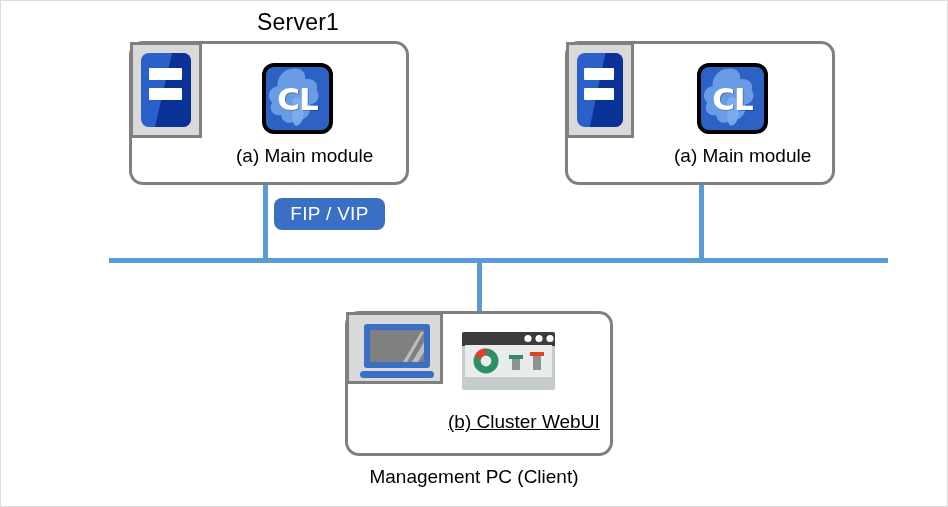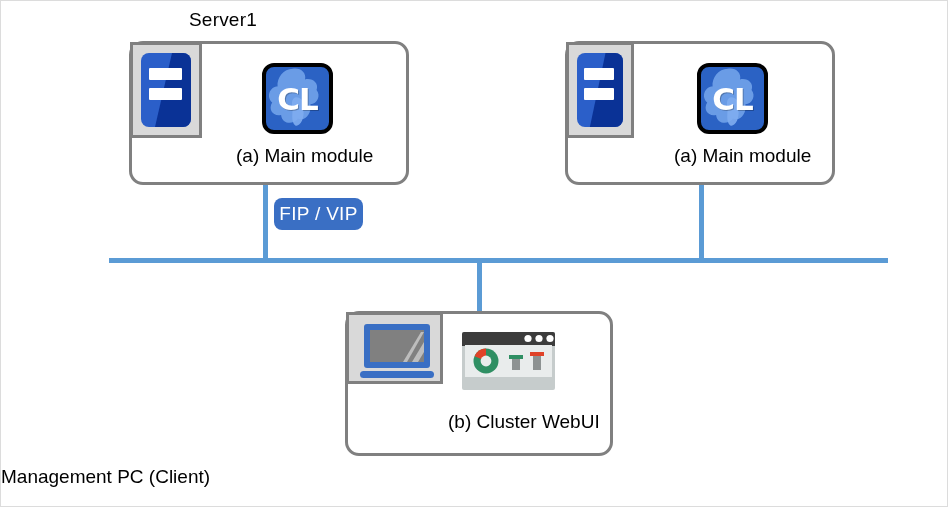--- a/index.html
+++ b/index.html
@@ -14,30 +14,31 @@
     background: #ffffff;
     border: 1px solid #dcdcdc;
     box-sizing: border-box;
     font-family: "Liberation Sans", sans-serif;
     overflow: hidden;
   }
 
   
   .node-title {
     position: absolute;
+    font-size: 23px;
+    color: #000000;
+    text-align: right;
+    white-space: nowrap;
+    letter-spacing: 0.2px;
+  }
+  .caption {
+    position: absolute;
     font-size: 19px;
     color: #000000;
-    text-align: left;
-    white-space: nowrap;
-    letter-spacing: 0.2px;
-  }
-  .caption {
-    position: absolute;
-    font-size: 19px;
-    color: #000000;
+    text-align: center;
     white-space: nowrap;
     width: 100%;
     left: 0;
   }
   .inner-label {
     position: absolute;
     font-size: 19px;
     color: #000000;
     white-space: nowrap;
     margin-left: 23px;
@@ -163,21 +164,21 @@
 <div id="canvas">
 
   <div class="bus-line" style="left:108px; top:257px; width:779px; height:5px;"></div>
 
   <div class="drop-line" style="left:262px; top:184px; height:76px;"></div>
 
   <div class="drop-line" style="left:698px; top:184px; height:76px;"></div>
 
   <div class="drop-line" style="left:476px; top:258px; height:54px;"></div>
 
-  <div class="fip-badge" style="left:273px; top:197px; width:89px; height:32px;">
+  <div class="fip-badge" style="left:273px; top:197px; width:111px; height:32px;">
     <span>FIP / VIP</span>
   </div>
 
   <div class="node-title" style="left:188px; top:8px; width:150px;">Server1</div>
 
   <div class="box" style="left:128px; top:40px; width:280px; height:144px;"></div>
 
   <div class="srv-icon-frame" style="left:129px; top:41px; width:72px; height:96px;">
     <div class="srv-icon-body">
       <div class="srv-icon-shade"></div>
@@ -266,17 +267,17 @@
         <rect x="50" y="27" width="8" height="11" fill="#8d9292"></rect>
       </g>
 
       <g>
         <rect x="68" y="20" width="14" height="4" fill="#e04228"></rect>
         <rect x="71" y="24" width="8" height="14" fill="#8d9292"></rect>
       </g>
     </svg>
   </div>
 
-  <div class="inner-label" style="left:424px; top:410px;">(b) Cluster WebUI</div>
+  <div class="inner-label" style="left:424px; top:410px;text-decoration:underline;">(b) Cluster WebUI</div>
 
   <div class="caption" style="top:465px;">Management PC (Client)</div>
 
 </div>
 
 </body></html>

